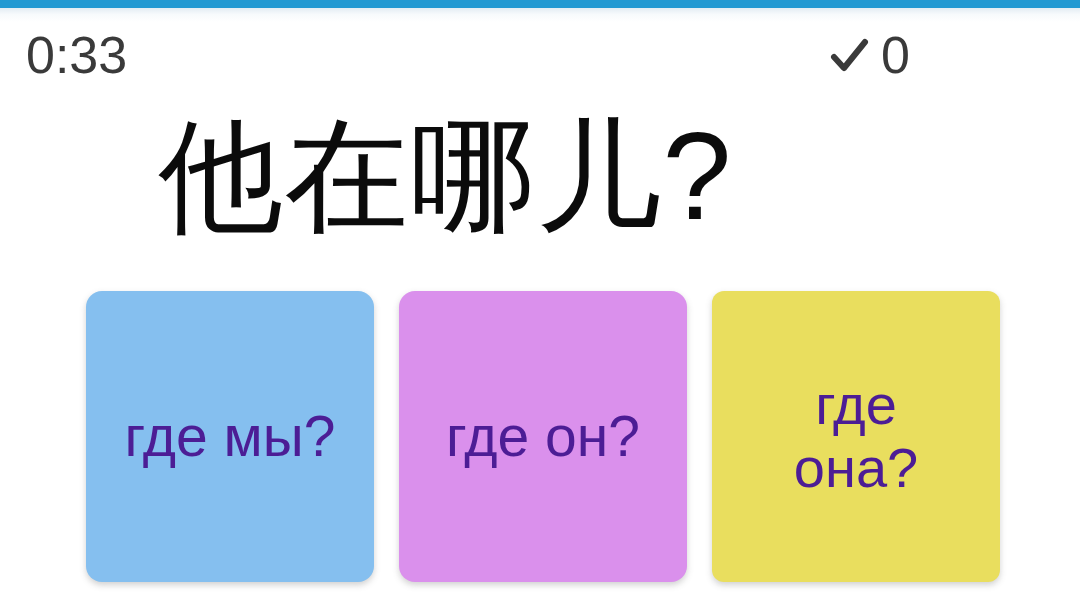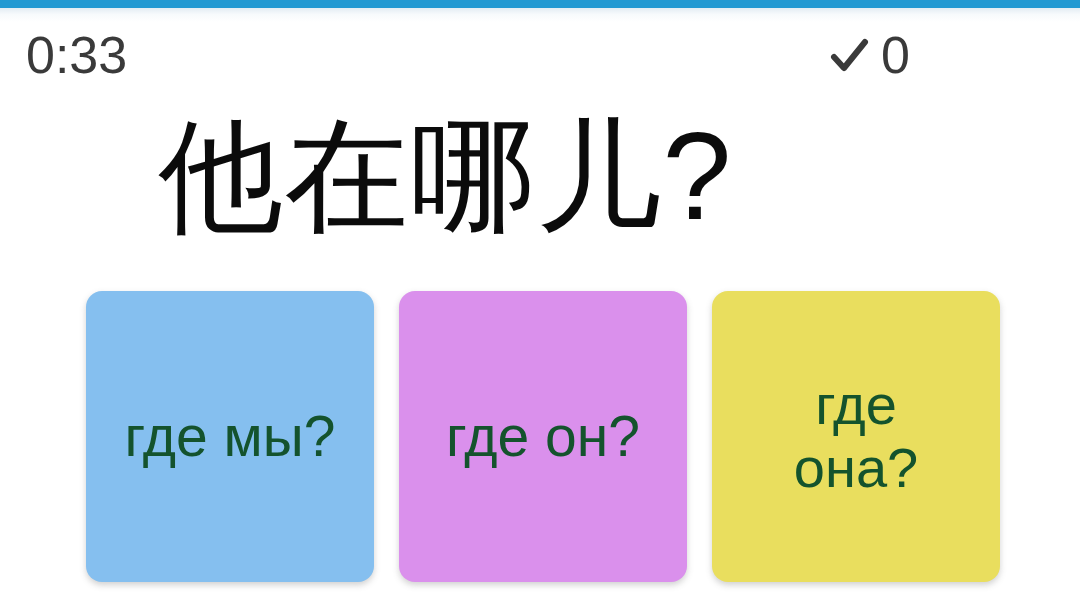--- a/index.html
+++ b/index.html
@@ -115,33 +115,33 @@
     width: 288px;
     height: 291px;
     border-radius: 16px;
     display: flex;
     align-items: center;
     justify-content: center;
     text-align: center;
     box-sizing: border-box;
     padding: 8px 14px;
     box-shadow: 0 3px 6px rgba(90, 90, 90, 0.28);
-    color: #14532d;
+    color: #4c1d95;
     cursor: pointer;
   }
   .card-label {
     font-size: 57px;
     line-height: 1.08;
     font-weight: 400;
     letter-spacing: 0px;
     word-break: break-word;
   }
   .card.blue   { background: #85bfef; }
   .card.purple { background: #da90ec; }
-  .card.yellow { background: #e9de5e; }
+  .card.yellow { background: #e9de5e; border-radius: 12px; }
   .card.yellow .card-label { font-size: 56px; line-height: 1.12; max-width: 200px; }
 </style>
 </head>
 <body>
 
 <div id="app">
 
   <div class="top-bar" style="background: rgb(34, 153, 210);"></div>
   <div class="top-bar-shade"></div>
 

